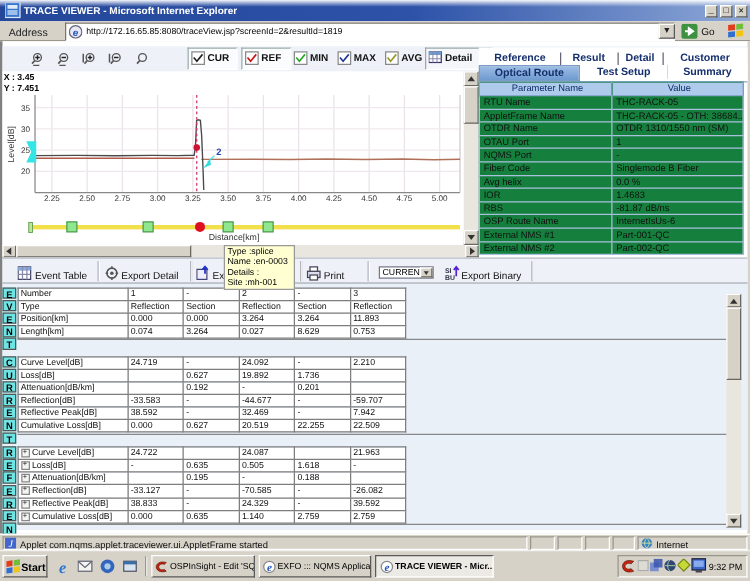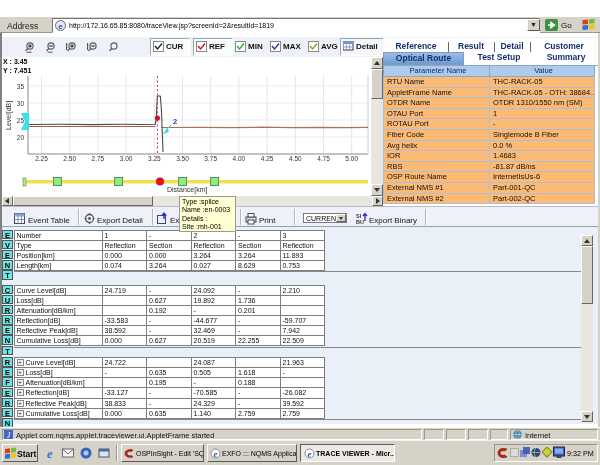--- a/index.html
+++ b/index.html
@@ -27,21 +27,21 @@
 .sb{background:#e9e6df;}
 .sbtn{background:#d6d2c8;border:1px solid;border-color:#fff #6a665e #6a665e #fff;box-sizing:border-box;}
 .arr{width:0;height:0;position:absolute;}
 
 #rpanel{left:383px;top:38px;width:215px;height:184px;z-index:5;}
 .tab1{top:3px;height:12px;font-size:8.5px;font-weight:bold;color:#16306e;text-align:center;}
 .tabsep{top:4px;width:1px;height:11px;background:#667;}
 .tab2{top:13.5px;height:13.5px;font-size:8.5px;font-weight:bold;color:#16306e;text-align:center;border:1px solid #7b9cc4;box-sizing:border-box;background:#fff;}
 .tab2sel{background:linear-gradient(180deg,#9dbde4,#6f9bd0);}
 #ptable{left:0px;top:27px;width:211px;}
-#ptable table{border-collapse:collapse;width:211px;table-layout:fixed;background:#fdba74;}
+#ptable table{border-collapse:collapse;width:211px;table-layout:fixed;background:#15803d;}
 #ptable td,#ptable th{border:1px solid #a8c0dc;font-size:7.5px;padding:0 0 0 3px;height:9.6px;line-height:9.6px;white-space:nowrap;overflow:hidden;color:#101010;font-weight:normal;text-align:left;}
 #ptable th{background:#aecbec;color:#0d2c66;text-align:center;height:10px;border:1px solid #86a8cc;}
 
 #btnrow{left:2px;top:206px;width:596px;height:21px;background:#eef2f8;border-top:1px solid #b8bcc4;border-bottom:1px solid #9aa0a8;box-sizing:border-box;}
 .btxt{top:9px;font-size:8px;font-weight:normal;color:#111;}
 .bsep{top:2px;width:1px;height:16px;background:#b0b4bc;border-right:1px solid #fff;}
 
 #btable{left:2px;top:227px;width:596px;height:197px;background:#e9f0f8;}
 .lcell{left:0px;width:11px;height:9.6px;background:#6ee4e4;border:1px solid #555;font-size:7.5px;font-weight:bold;text-align:center;line-height:9px;color:#000;box-sizing:border-box;}
 .blk table{border-collapse:collapse;table-layout:fixed;}
@@ -49,20 +49,31 @@
 .blkline{height:1px;background:#888;}
 
 #statusbar{left:0;top:427px;width:600px;height:13px;background:#d6d2c8;border-top:1px solid #fff;box-sizing:border-box;}
 
 #taskbar{left:0;top:440px;width:600px;height:25px;background:#d6d2c8;border-top:1px solid #f4f2ee;box-sizing:border-box;}
 .task{top:3px;height:18px;background:#d6d2c8;border:1px solid;border-color:#fff #5a5a5a #5a5a5a #fff;box-sizing:border-box;font-size:7.5px;color:#000;white-space:nowrap;overflow:hidden;}
 </style>
 </head>
 <body>
 <div id="screen">
+<div class="abs" id="titlebar">
+<svg class="abs" style="left:4px;top:2px" width="13" height="13">
+        <rect x="0" y="0" width="12" height="12" fill="#3a77cc" stroke="#dce8f8"></rect>
+        <rect x="2" y="2" width="8" height="3" fill="#fff" opacity="0.85"></rect>
+        <rect x="2" y="6" width="8" height="4" fill="#9cc0ea"></rect>
+      </svg>
+<div class="abs ttxt">TRACE VIEWER - Microsoft Internet Explorer</div>
+<div class="abs winbtn" style="left:564px">_</div>
+<div class="abs winbtn" style="left:576px">□</div>
+<div class="abs winbtn" style="left:588px;font-weight:bold">✕</div>
+</div>
 <div class="abs" id="addrbar">
 <div class="abs lbl">Address</div>
 <div class="abs" id="addrfield">
  <svg class="abs" style="left:2px;top:1px" width="11" height="11">
           <circle cx="5.5" cy="5.5" r="5" fill="#e8e8f4" stroke="#667"></circle>
           <text x="5.5" y="8.5" font-size="8" font-family="Liberation Sans" fill="#2255bb" text-anchor="middle" font-style="italic" font-weight="bold">e</text>
         </svg>
  <div class="abs url">http://172.16.65.85:8080/traceView.jsp?screenId=2&amp;resultId=1819</div>
 </div>
 <div class="abs" id="addrdrop">▼</div>
@@ -263,21 +274,21 @@
             </tr>
             <tr>
               <td>OTDR Name</td>
               <td>OTDR 1310/1550 nm (SM)</td>
             </tr>
             <tr>
               <td>OTAU Port</td>
               <td>1</td>
             </tr>
             <tr>
-              <td>ROTAU Port</td>
+              <td>NQMS Port</td>
               <td>-</td>
             </tr>
             <tr>
               <td>Fiber Code</td>
               <td>Singlemode B Fiber</td>
             </tr>
             <tr>
               <td>Avg helix</td>
               <td>0.0 %</td>
             </tr>

